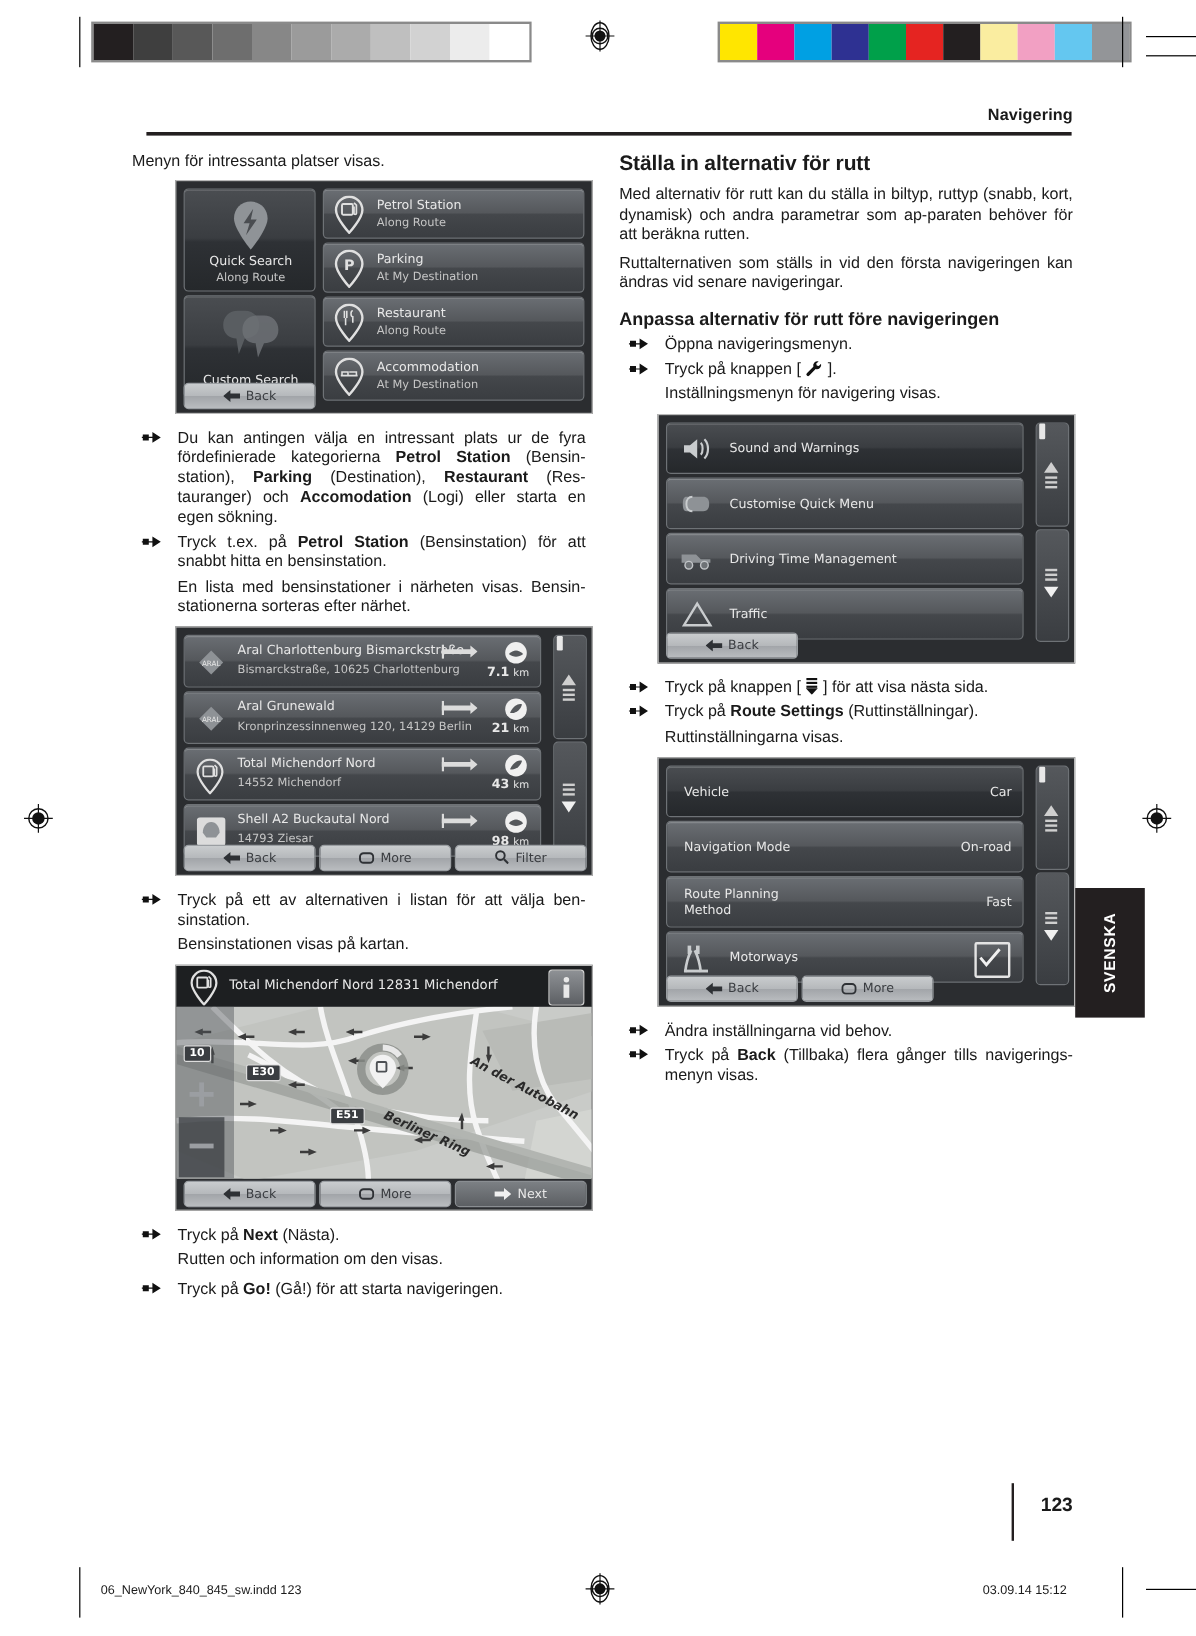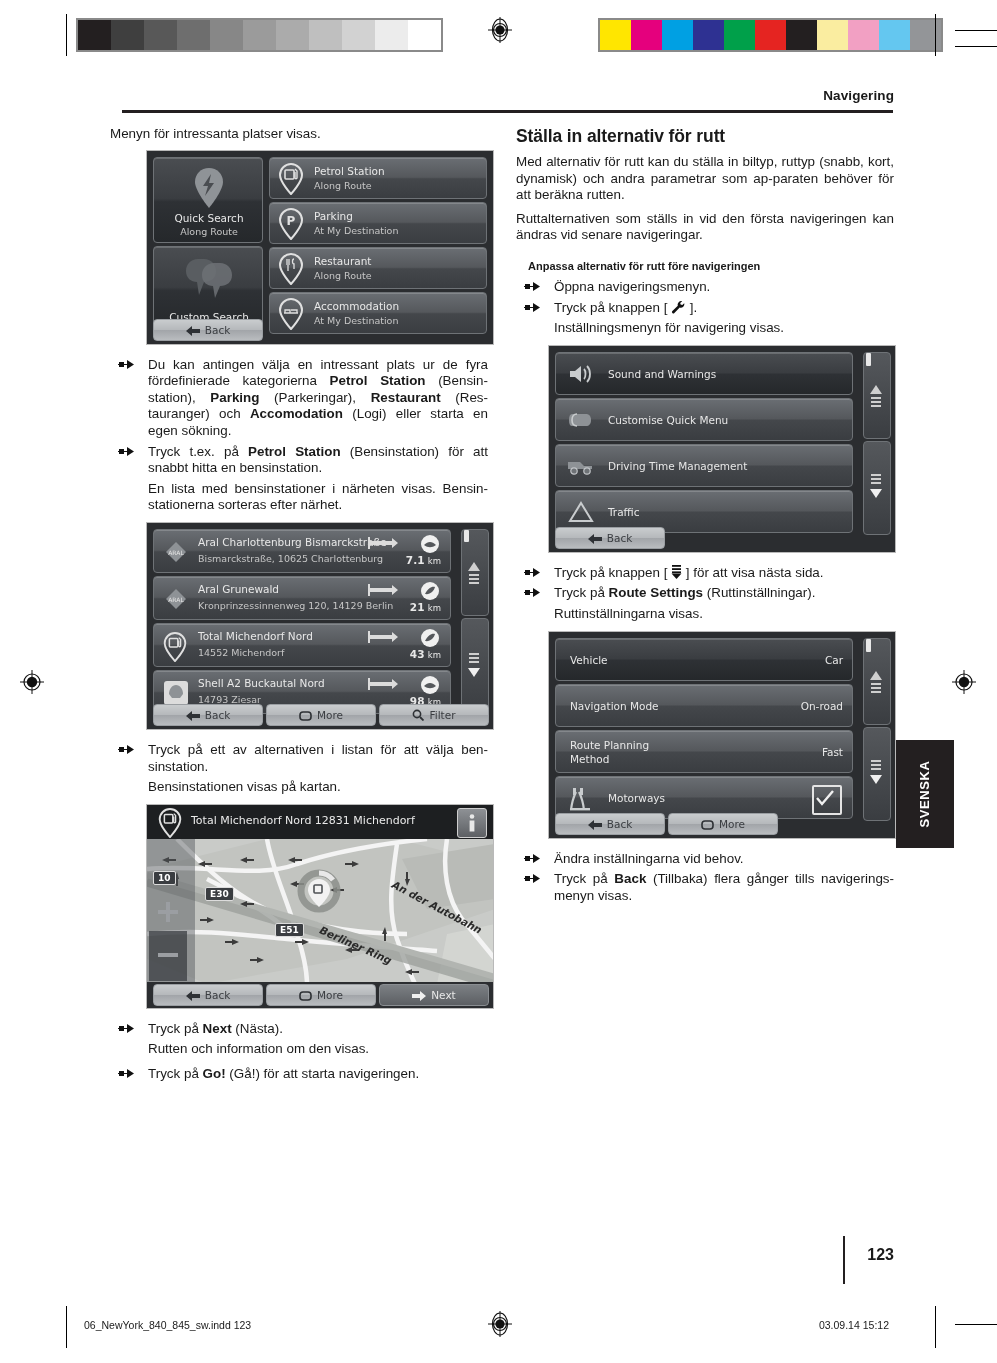--- a/index.html
+++ b/index.html
@@ -32,21 +32,21 @@
   .header-rule {
     position:absolute; left:122px; top:110px; width:771px; height:3px; background:#231f20;
   }
 
   .col { position:absolute; width:378px; }
   .col-left { left:110px; top:126px; }
   .col-right { left:516px; top:126px; }
 
   p.t { margin:0 0 7px 0; font-size:13.4px; line-height:16.6px; text-align:justify; }
   .h2 { font-size:17.5px; font-weight:bold; margin:0 0 7px 0; line-height:21px; letter-spacing:-.1px; }
-  .h3 { font-size:11px; font-weight:bold; margin:14px 0 4px 12px; line-height:17px; }
+  .h3 { font-size:15px; font-weight:bold; margin:14px 0 4px 0; line-height:17px; }
 
   .bullet { position:relative; padding-left:38px; margin:0 0 4px 0; font-size:13.4px; line-height:16.6px; text-align:justify; }
   .bullet .mark { position:absolute; left:8px; top:1px; width:22px; height:15px; }
   .bullet .mark svg { display:block; }
   .sub { padding-left:38px; margin:0 0 8px 0; font-size:13.4px; line-height:16.6px; text-align:justify; }
   .nb { text-align:left; }
   b { font-weight:bold; }
 
   .inline-icon { display:inline-block; vertical-align:-2px; width:15px; height:14px; }
 
@@ -266,21 +266,21 @@
       </div>
     </div>
 
     <div class="bullet">
       <span class="mark">
         <svg width="22" height="13" viewBox="0 0 22 13">
             <path d="M0 6h9V2l7 4.5L9 11V7H0z" fill="#111"></path>
             <path d="M1 4h5v5H1z" fill="#111"></path>
           </svg>
       </span>
-      <span>Du kan antingen välja en intressant plats ur de fyra fördefinierade kategorierna </span><b>Petrol Station</b><span> (Bensin-station), </span><b>Parking</b><span> (Parkeringar), </span><b>Restaurant</b><span> (Res-tauranger) och </span><b>Accomodation</b><span> (Logi) eller starta en egen sökning.</span>
+      <span>Du kan antingen välja en intressant plats ur de fyra fördefinierade kategorierna </span><b>Petrol Station</b><span> (Bensin-station), </span><b>Parking</b><span> (Destination), </span><b>Restaurant</b><span> (Res-tauranger) och </span><b>Accomodation</b><span> (Logi) eller starta en egen sökning.</span>
     </div>
 
     <div class="bullet">
       <span class="mark">
         <svg width="22" height="13" viewBox="0 0 22 13">
             <path d="M0 6h9V2l7 4.5L9 11V7H0z" fill="#111"></path>
             <path d="M1 4h5v5H1z" fill="#111"></path>
           </svg>
       </span>
       <span>Tryck t.ex. på </span><b>Petrol Station</b><span> (Bensinstation) för att snabbt hitta en bensinstation.</span>

